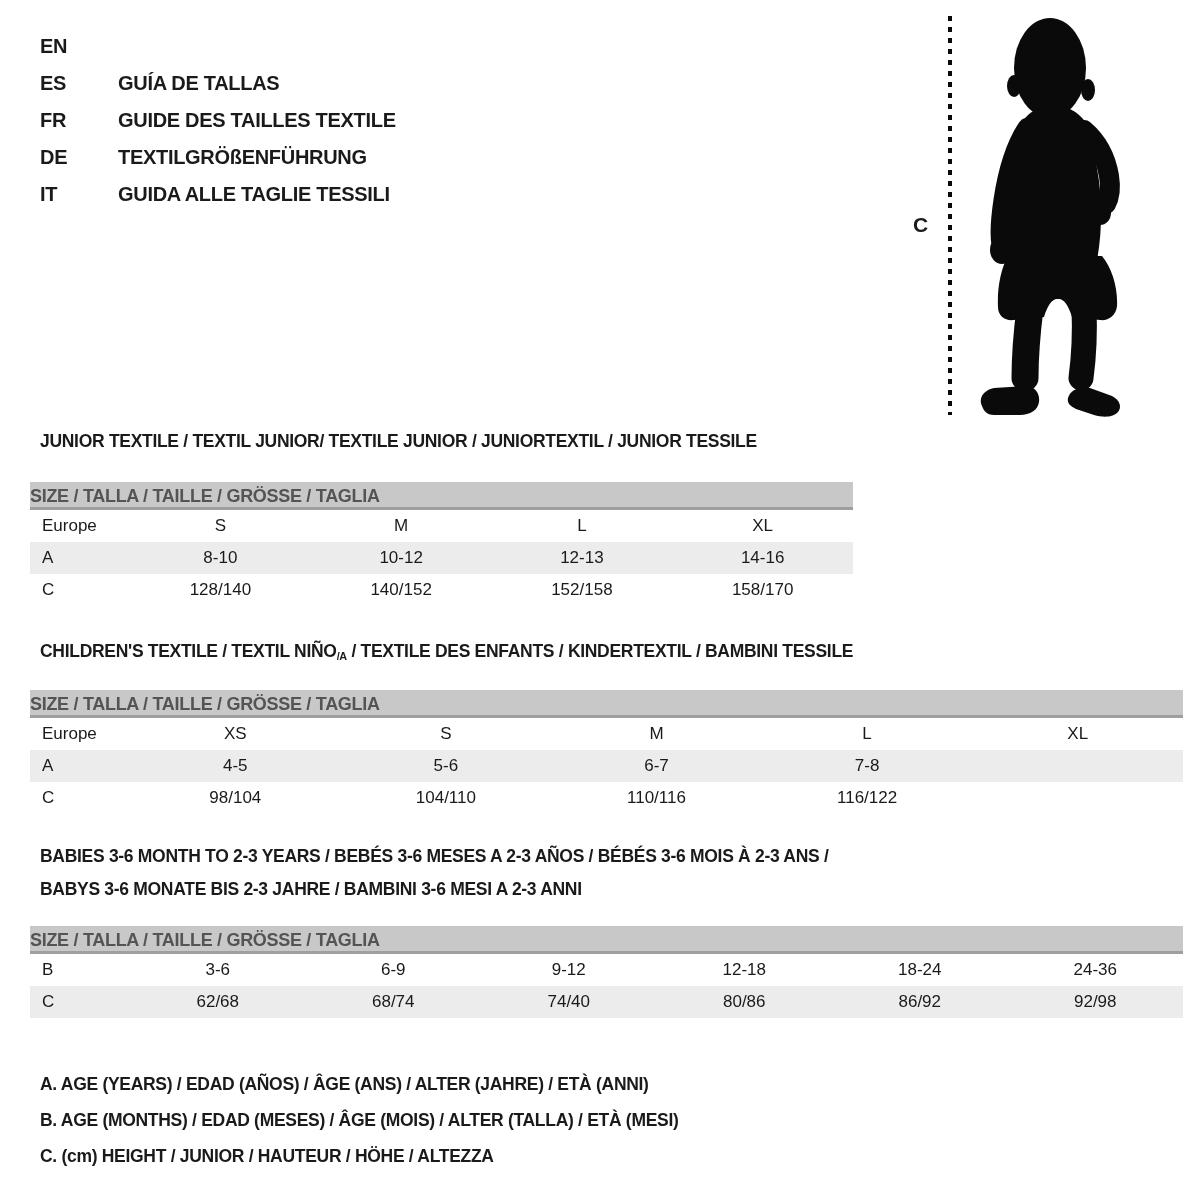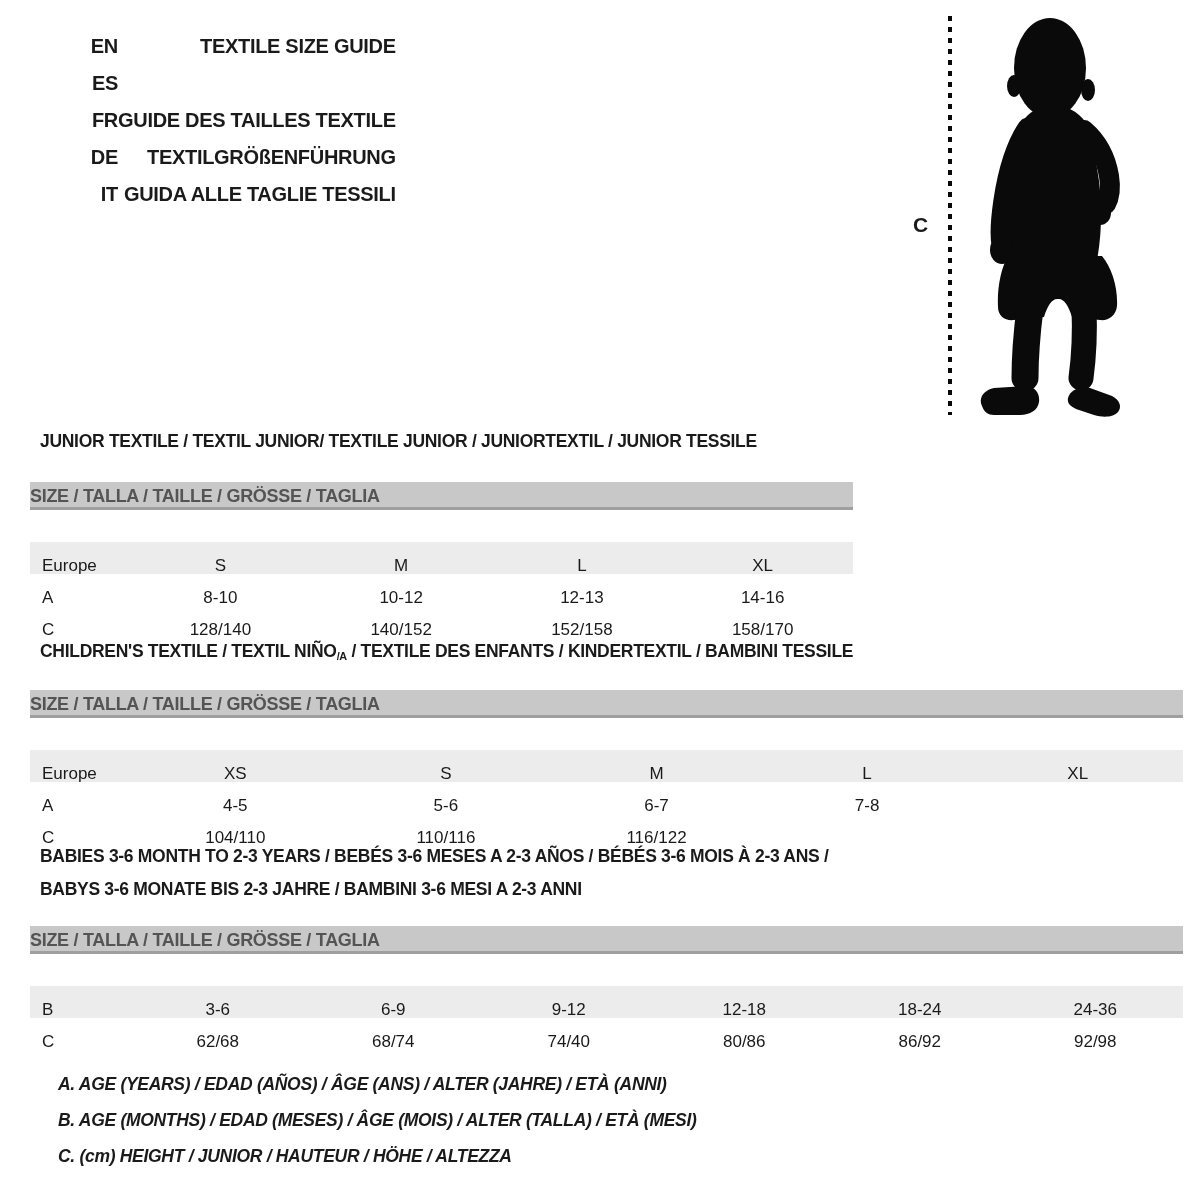--- a/index.html
+++ b/index.html
@@ -8,21 +8,21 @@
     position:relative;
     width:1200px; height:1200px;
     background:#ffffff;
     font-family:"Liberation Sans","DejaVu Sans",sans-serif;
     color:var(--text,#1a1a1a);
     overflow:hidden;
   }
 
   
   .lang-block { position:absolute; left:40px; top:28px; }
-  .lang-row { display:grid; grid-template-columns:78px auto; height:37px; align-items:center;text-align:right; }
+  .lang-row { display:grid; grid-template-columns:78px auto; height:37px; align-items:center; }
   .lang-code, .lang-label {
     font-size:20px; font-weight:700; letter-spacing:-0.3px; white-space:nowrap;
   }
 
   
   .measure-line {
     position:absolute; left:948px; top:16px; width:4px; height:399px;
     background:repeating-linear-gradient(to bottom, var(--silhouette,#0a0a0a) 0 5px, transparent 5px 11px);
   }
   .measure-c {
@@ -50,42 +50,42 @@
     border-bottom:3px solid var(--size-bar-border,#9f9f9f);
     color:var(--size-bar-text,#545454);
     font-size:18px; font-weight:700; letter-spacing:-0.3px;
     white-space:nowrap;
   }
   .trow { display:grid; height:32px; line-height:32px; font-size:17px; }
   .junior .trow { grid-template-columns:100px repeat(4,1fr); }
   .children .trow { grid-template-columns:100px repeat(5,1fr); }
   .babies .trow { grid-template-columns:100px repeat(6,1fr); }
   .trow.stripe { background:var(--row-stripe,#ececec); }
-  .cell { text-align:center; white-space:nowrap;margin-top:40px; }
+  .cell { text-align:center; white-space:nowrap; }
   .cell.rlabel { text-align:left; padding-left:12px; }
 
   
-  .legend { position:absolute; left:58px; top:1066px;font-style:italic; }
+  .legend { position:absolute; left:40px; top:1066px; }
   .legend-line {
     height:36px; line-height:36px;
     font-size:17.5px; font-weight:700; letter-spacing:-0.3px; white-space:nowrap;
   }
 </style>
 </head>
 <body>
 
 <div class="page">
 
   <div class="lang-block">
     <div class="lang-row">
       <span class="lang-code">EN</span>
-      <span class="lang-label">TEXTILE SIZE GUIDE</span>
     </div>
     <div class="lang-row">
       <span class="lang-code">ES</span>
+      <span class="lang-label">GUÍA DE TALLAS</span>
     </div>
     <div class="lang-row">
       <span class="lang-code">FR</span>
       <span class="lang-label">GUIDE DES TAILLES TEXTILE</span>
     </div>
     <div class="lang-row">
       <span class="lang-code">DE</span>
       <span class="lang-label">TEXTILGRÖßENFÜHRUNG</span>
     </div>
     <div class="lang-row">
@@ -153,20 +153,21 @@
     </div>
     <div class="trow stripe">
       <div class="cell rlabel">A</div>
       <div class="cell">4-5</div>
       <div class="cell">5-6</div>
       <div class="cell">6-7</div>
       <div class="cell">7-8</div>
     </div>
     <div class="trow">
       <div class="cell rlabel">C</div>
+      <div class="cell">98/104</div>
       <div class="cell">104/110</div>
       <div class="cell">110/116</div>
       <div class="cell">116/122</div>
     </div>
   </div>
 
   <div class="sec-title" style="top:846px">BABIES 3-6 MONTH TO 2-3 YEARS / BEBÉS 3-6 MESES A 2-3 AÑOS / BÉBÉS 3-6 MOIS À 2-3 ANS /</div>
   <div class="sec-title" style="top:879px">BABYS 3-6 MONATE BIS 2-3 JAHRE / BAMBINI 3-6 MESI A 2-3 ANNI</div>
   <div class="table babies wide" style="top:926px">
     <div class="size-bar">SIZE / TALLA / TAILLE / GRÖSSE / TAGLIA</div>

